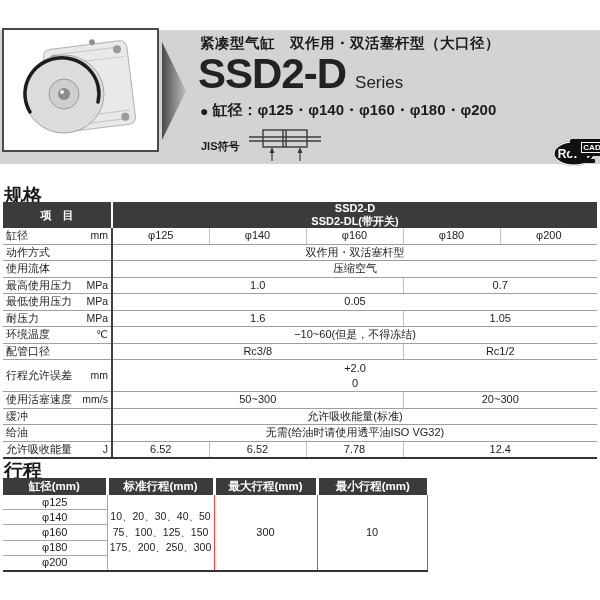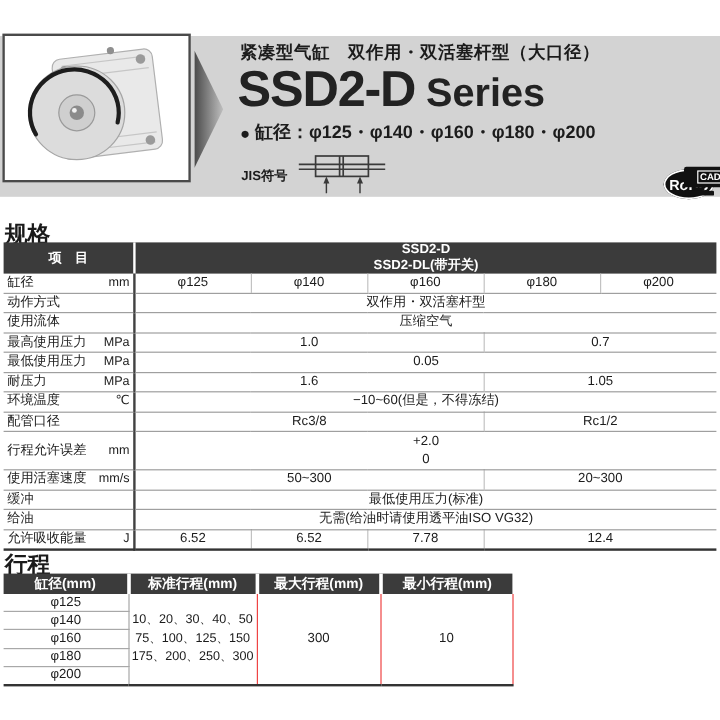--- a/index.html
+++ b/index.html
@@ -8,21 +8,21 @@
 
   
   .band{position:absolute;left:0;top:30px;width:600px;height:134px;background:#d3d3d3;}
   .photo-box{position:absolute;left:2px;top:28px;width:153px;height:120px;background:#fff;
              border:2px solid #4a4a4a;box-sizing:content-box;}
   .photo-box svg{display:block;margin:2px auto 0;}
   .hdr-arrow{position:absolute;left:162px;top:42px;}
   .hdr-sub{position:absolute;left:200px;top:34px;font-size:14.5px;font-weight:bold;letter-spacing:.5px;}
   .hdr-title{position:absolute;left:198px;top:50px;display:flex;align-items:baseline;}
   .hdr-title .big{font-size:42px;font-weight:800;letter-spacing:-1px;color:#222;}
-  .hdr-title .suffix{font-size:33px;font-weight:700;margin-left:9px;color:#222;}
+  .hdr-title .suffix{font-size:17px;font-weight:400;margin-left:9px;color:#222;}
   .bore-line{position:absolute;left:200px;top:101px;font-size:15px;font-weight:600;display:flex;align-items:center;}
   .bore-line .bullet{font-size:14px;margin-right:4px;}
   .jis-label{position:absolute;left:201px;top:139px;font-size:11px;font-weight:bold;}
   .jis-sym{position:absolute;left:248px;top:124px;}
 
   .rohs-badge{position:absolute;left:523px;top:141px;width:42px;height:25px;background:#111;
               border-radius:50%;display:flex;align-items:center;justify-content:center;
               color:#fff;font-weight:800;font-size:12px;box-shadow:inset 0 0 0 1.5px #fff;margin-left:30px;}
   .cad-badge{position:absolute;left:570px;top:139px;width:26px;}
   .cad-screen{width:44px;height:17px;background:#111;border-radius:2px 2px 0 0;
@@ -234,21 +234,21 @@
             <span class="item-unit">mm/s</span>
           </td>
           <td class="val-cell" colspan="3">50~300</td>
           <td class="val-cell" colspan="2">20~300</td>
         </tr>
         <tr>
           <td class="item-cell">
             <span class="item-name">缓冲</span>
             <span class="item-unit"></span>
           </td>
-          <td class="val-cell" colspan="5">最低使用压力(标准)</td>
+          <td class="val-cell" colspan="5">允许吸收能量(标准)</td>
         </tr>
         <tr>
           <td class="item-cell">
             <span class="item-name">给油</span>
             <span class="item-unit"></span>
           </td>
           <td class="val-cell" colspan="5">无需(给油时请使用透平油ISO VG32)</td>
         </tr>
         <tr>
           <td class="item-cell">

